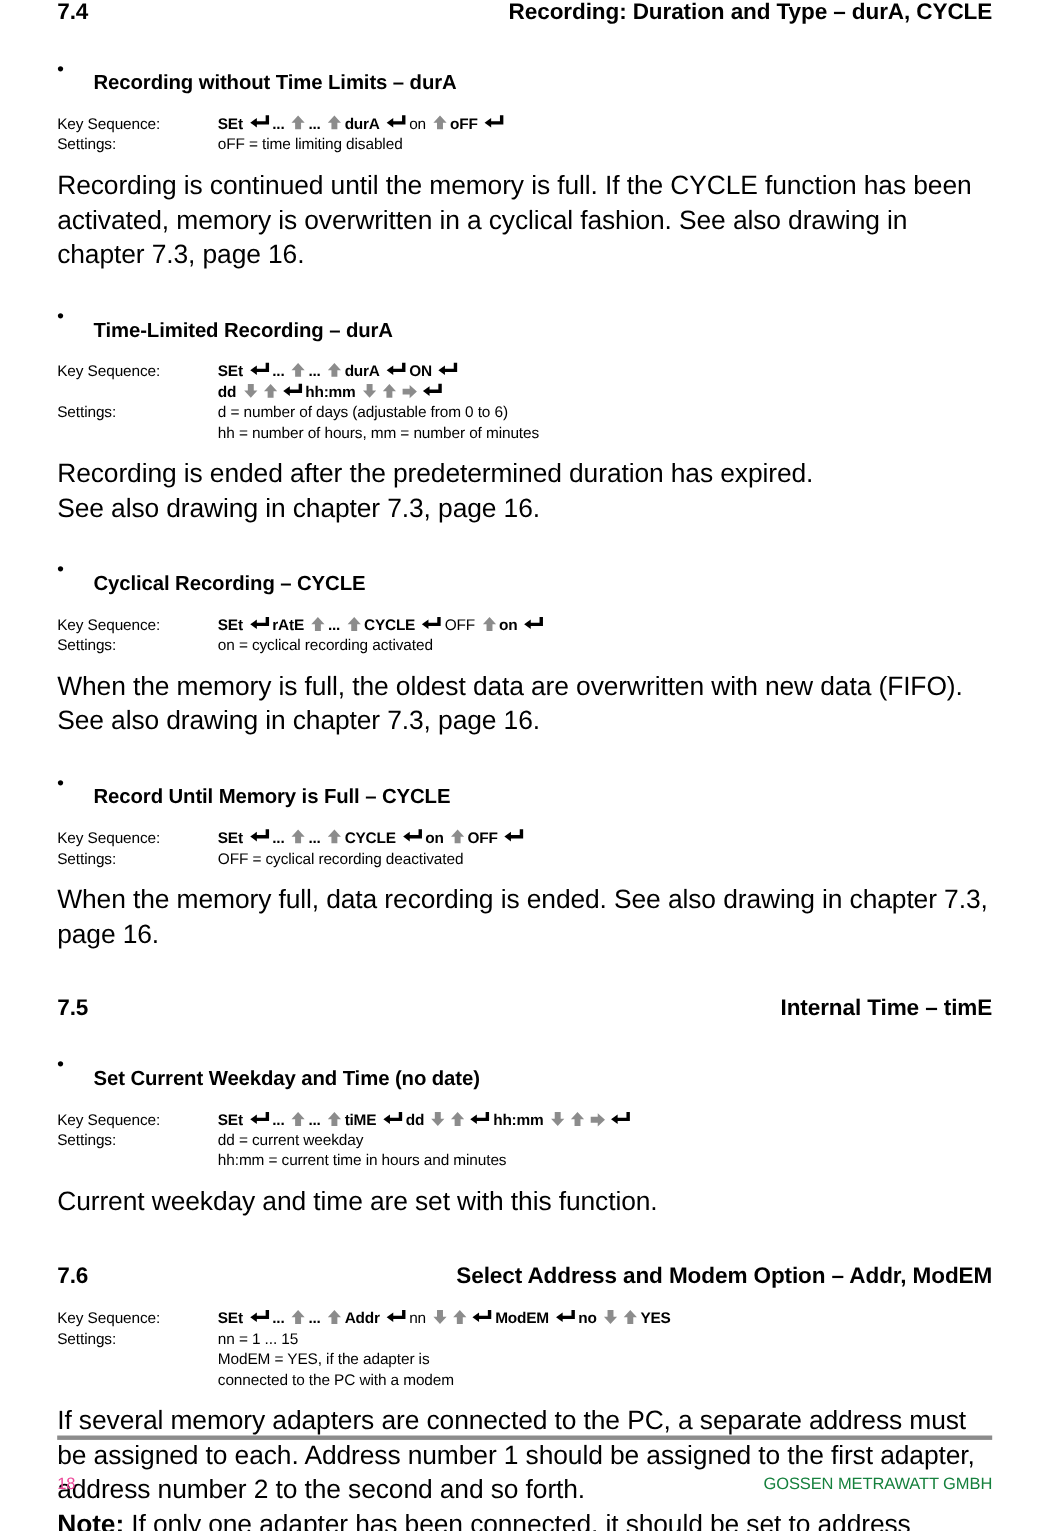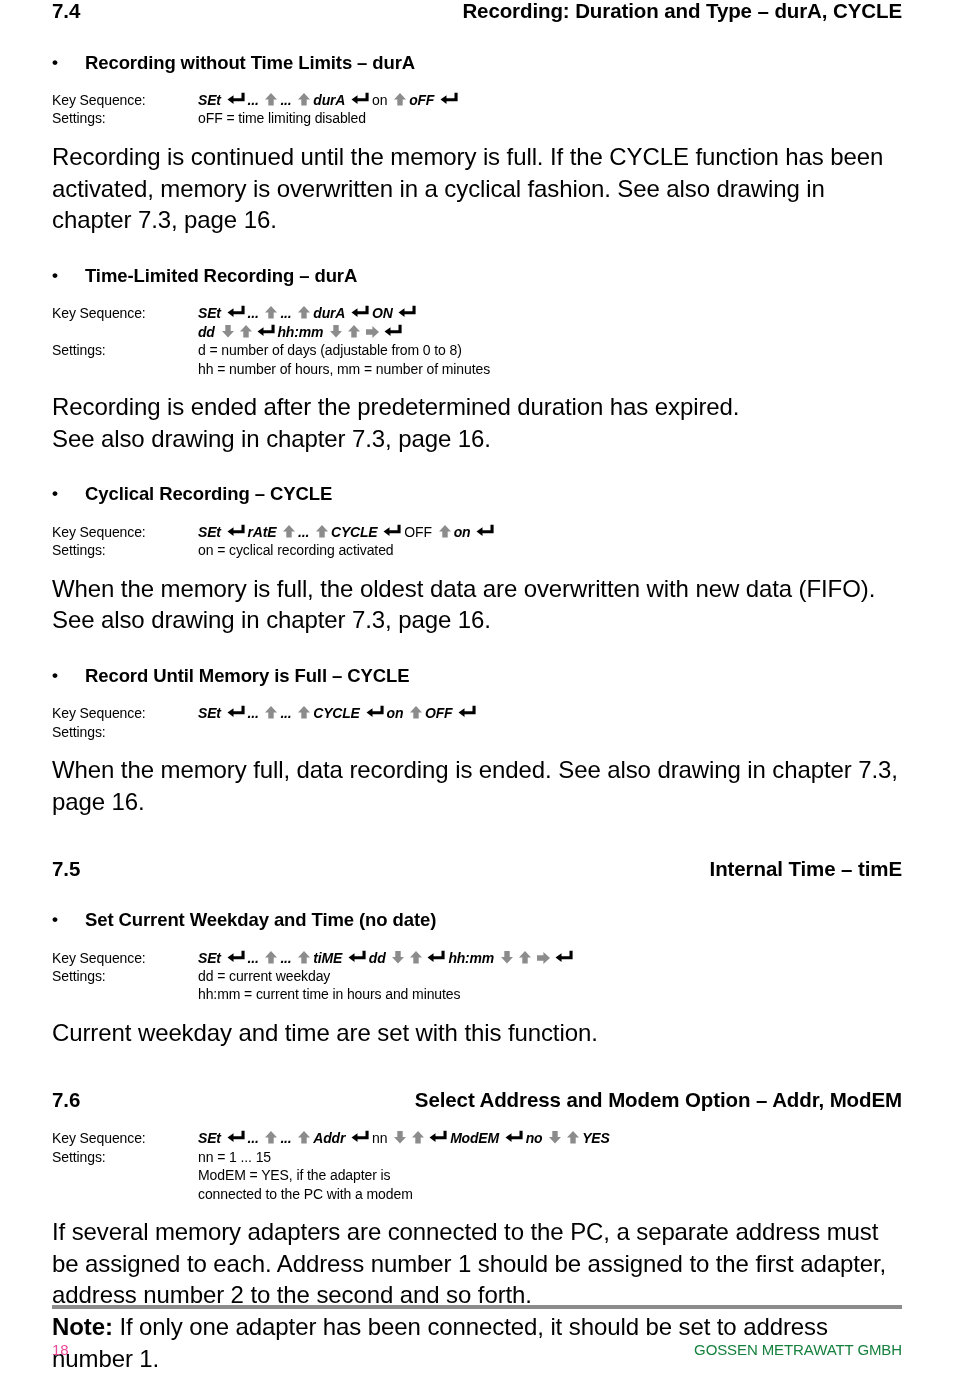--- a/index.html
+++ b/index.html
@@ -45,21 +45,21 @@
     letter-spacing: -0.1px;
     line-height: 1.1;
   }
   .bullet-head .bullet {
     width: 33px;
     flex: 0 0 33px;
     text-align: left;
     font-size: 17px;
     line-height: 1.15;
   }
-  .bullet-head .ttl { flex: 1 1 auto; }
+  .bullet-head .ttl { flex: 1 1 auto; margin-top: 12px; }
 
   
   .kv {
     display: flex;
     font-size: 14px;
     line-height: 1.32;
     letter-spacing: -0.1px;
   }
   .kv .k {
     width: 146px;
@@ -73,21 +73,20 @@
     margin: 0;
     font-size: 24px;
     line-height: 1.32;
     letter-spacing: -0.1px;
   }
 
   
   .tok { white-space: nowrap; }
   .tok-bi {
     font-weight: bold;
-    font-style: italic;
     letter-spacing: -0.2px;
   }
   .tok-n { font-style: normal; font-weight: normal; }
   .gap-s  { height: 13px; }
   .gap-m  { height: 18px; }
   .gap-xl { height: 30px; }
   .gap-xxl{ height: 40px; }
 
   
   .ic {
@@ -194,21 +193,21 @@
           </svg></span><span class="ic"><svg width="14" height="15" viewBox="0 0 14 15">
             <path d="M7 1 L13 7.6 L9.7 7.6 L9.7 13.6 L4.3 13.6 L4.3 7.6 L1 7.6 Z" fill="#8c8c8c"></path>
           </svg></span><span class="ic"><svg width="15" height="14" viewBox="0 0 15 14">
             <path d="M14 7 L7.4 13 L7.4 9.7 L1 9.7 L1 4.3 L7.4 4.3 L7.4 1 Z" fill="#8c8c8c"></path>
           </svg></span><span class="ic"><svg width="19" height="15" viewBox="0 0 19 15">
             <path d="M0.5 7.5 L6.5 3.2 L6.5 6.2 L14.5 6.2 L14.5 0.8 L17.6 0.8 L17.6 9.2 L6.5 9.2 L6.5 11.9 Z" fill="#000000"></path>
           </svg></span></span>
   </div>
   <div class="kv">
     <span class="k">Settings:</span>
-    <span class="v">d = number of days (adjustable from 0 to 8)</span>
+    <span class="v">d = number of days (adjustable from 0 to 6)</span>
   </div>
   <div class="kv cont">
     <span class="k">Settings:</span>
     <span class="v">hh = number of hours, mm = number of minutes</span>
   </div>
   <div class="gap-s"></div>
   <p class="body" style="white-space: pre-line;">Recording is ended after the predetermined duration has expired.
 See also drawing in chapter 7.3, page 16.</p>
   <div class="gap-xl"></div>
 
@@ -259,20 +258,21 @@
           </svg></span><span class="tok tok-bi">CYCLE</span><span class="tok-gap"> </span><span class="ic"><svg width="19" height="15" viewBox="0 0 19 15">
             <path d="M0.5 7.5 L6.5 3.2 L6.5 6.2 L14.5 6.2 L14.5 0.8 L17.6 0.8 L17.6 9.2 L6.5 9.2 L6.5 11.9 Z" fill="#000000"></path>
           </svg></span><span class="tok tok-bi">on</span><span class="tok-gap"> </span><span class="ic"><svg width="14" height="15" viewBox="0 0 14 15">
             <path d="M7 1 L13 7.6 L9.7 7.6 L9.7 13.6 L4.3 13.6 L4.3 7.6 L1 7.6 Z" fill="#8c8c8c"></path>
           </svg></span><span class="tok tok-bi">OFF</span><span class="tok-gap"> </span><span class="ic"><svg width="19" height="15" viewBox="0 0 19 15">
             <path d="M0.5 7.5 L6.5 3.2 L6.5 6.2 L14.5 6.2 L14.5 0.8 L17.6 0.8 L17.6 9.2 L6.5 9.2 L6.5 11.9 Z" fill="#000000"></path>
           </svg></span></span>
   </div>
   <div class="kv">
     <span class="k">Settings:</span>
+    <span class="v">OFF = cyclical recording deactivated</span>
   </div>
   <div class="gap-s"></div>
   <p class="body">When the memory full, data recording is ended. See also drawing in chapter 7.3, page 16.</p>
 
   <div class="gap-xxl"></div>
 
   <div class="sec-head">
     <span class="num">7.5</span>
     <span class="ttl">Internal Time – timE</span>
   </div>

